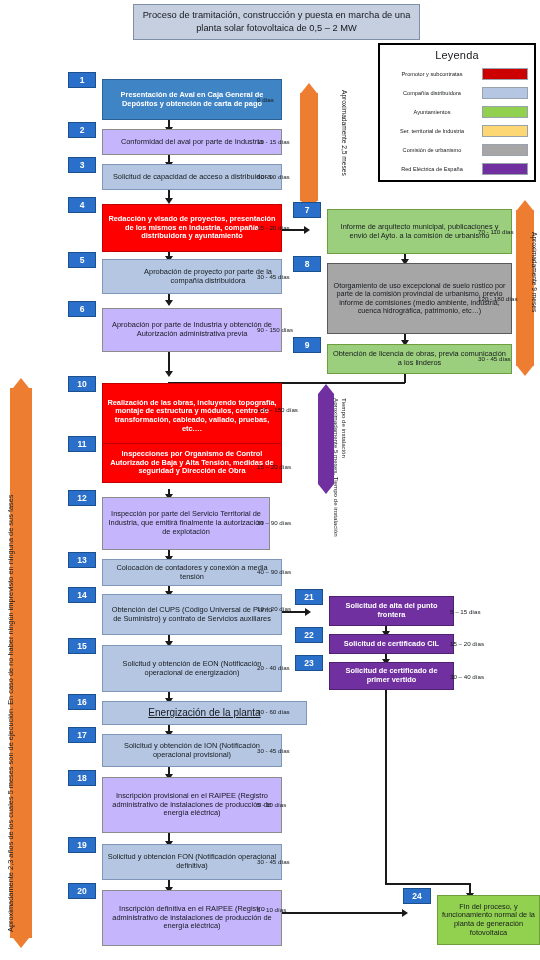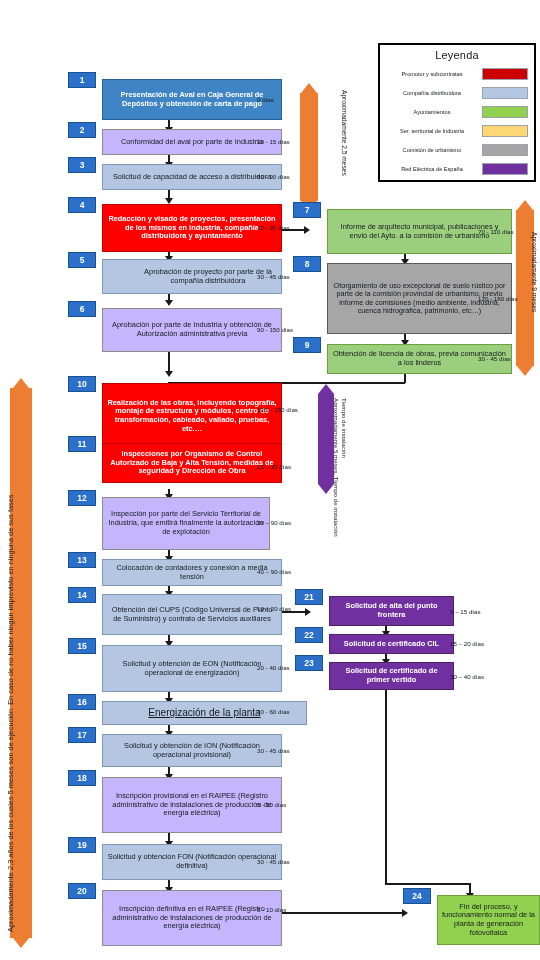--- a/index.html
+++ b/index.html
@@ -108,20 +108,21 @@
     position: absolute; font-size: 7.4px; color: #16191d;
     width: 560px; transform-origin: 0 0; transform: rotate(-90deg);
     line-height: 1.45;
   }
 </style>
 </head>
 <body>
 
 <div id="root">
 
+  <div class="title-box">Proceso de tramitación, construcción y puesta en marcha de una planta solar fotovoltaica de 0,5 – 2 MW</div>
 
   <div class="legend">
     <div class="legend-title">Leyenda</div>
     <div class="legend-row">
       <span class="legend-label">Promotor y subcontratas</span>
       <span class="legend-swatch" style="background:#cc0000"></span>
     </div>
     <div class="legend-row">
       <span class="legend-label">Compañía distribuidora</span>
       <span class="legend-swatch" style="background:#b4c6e2"></span>

